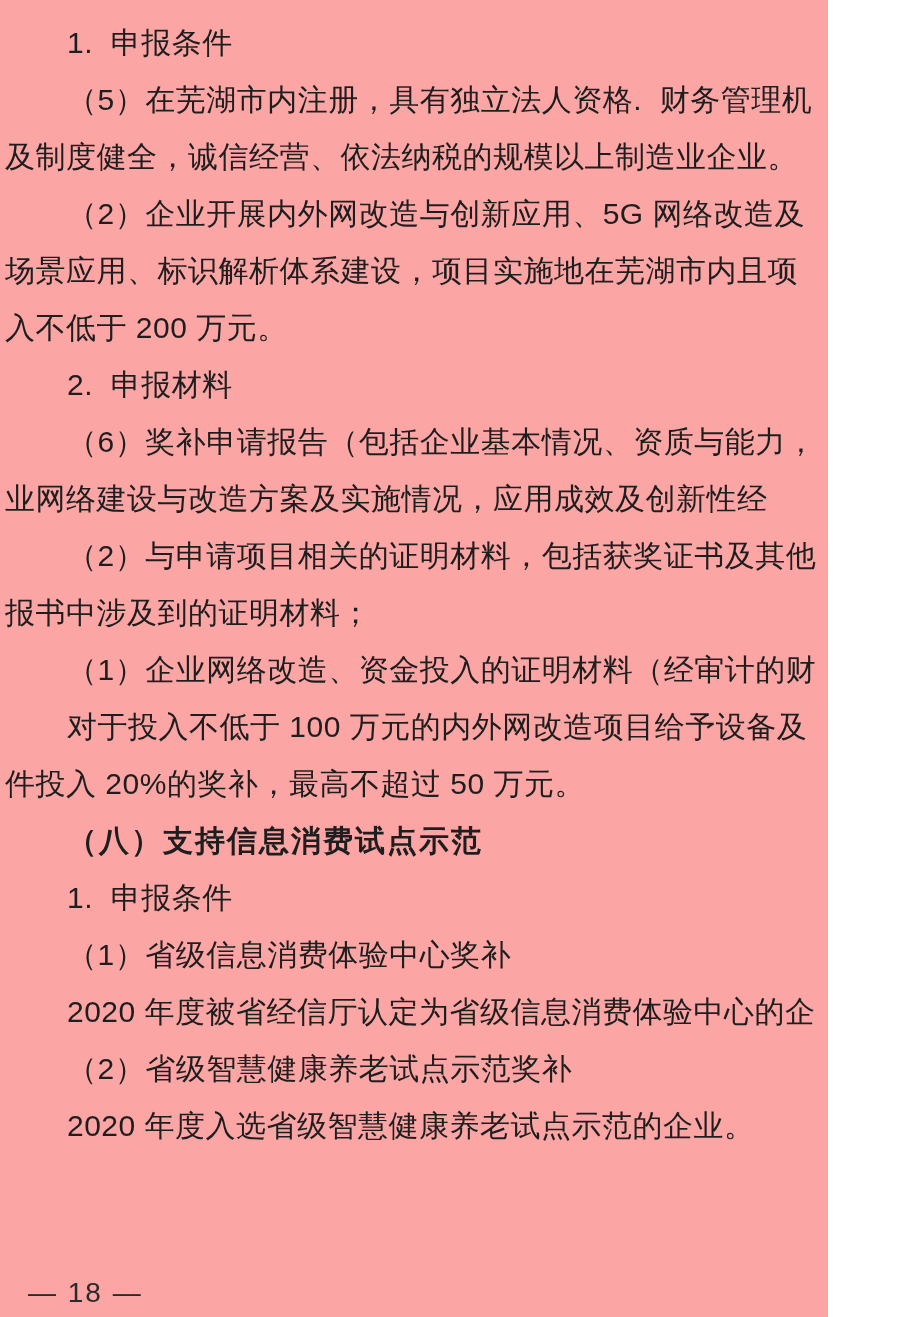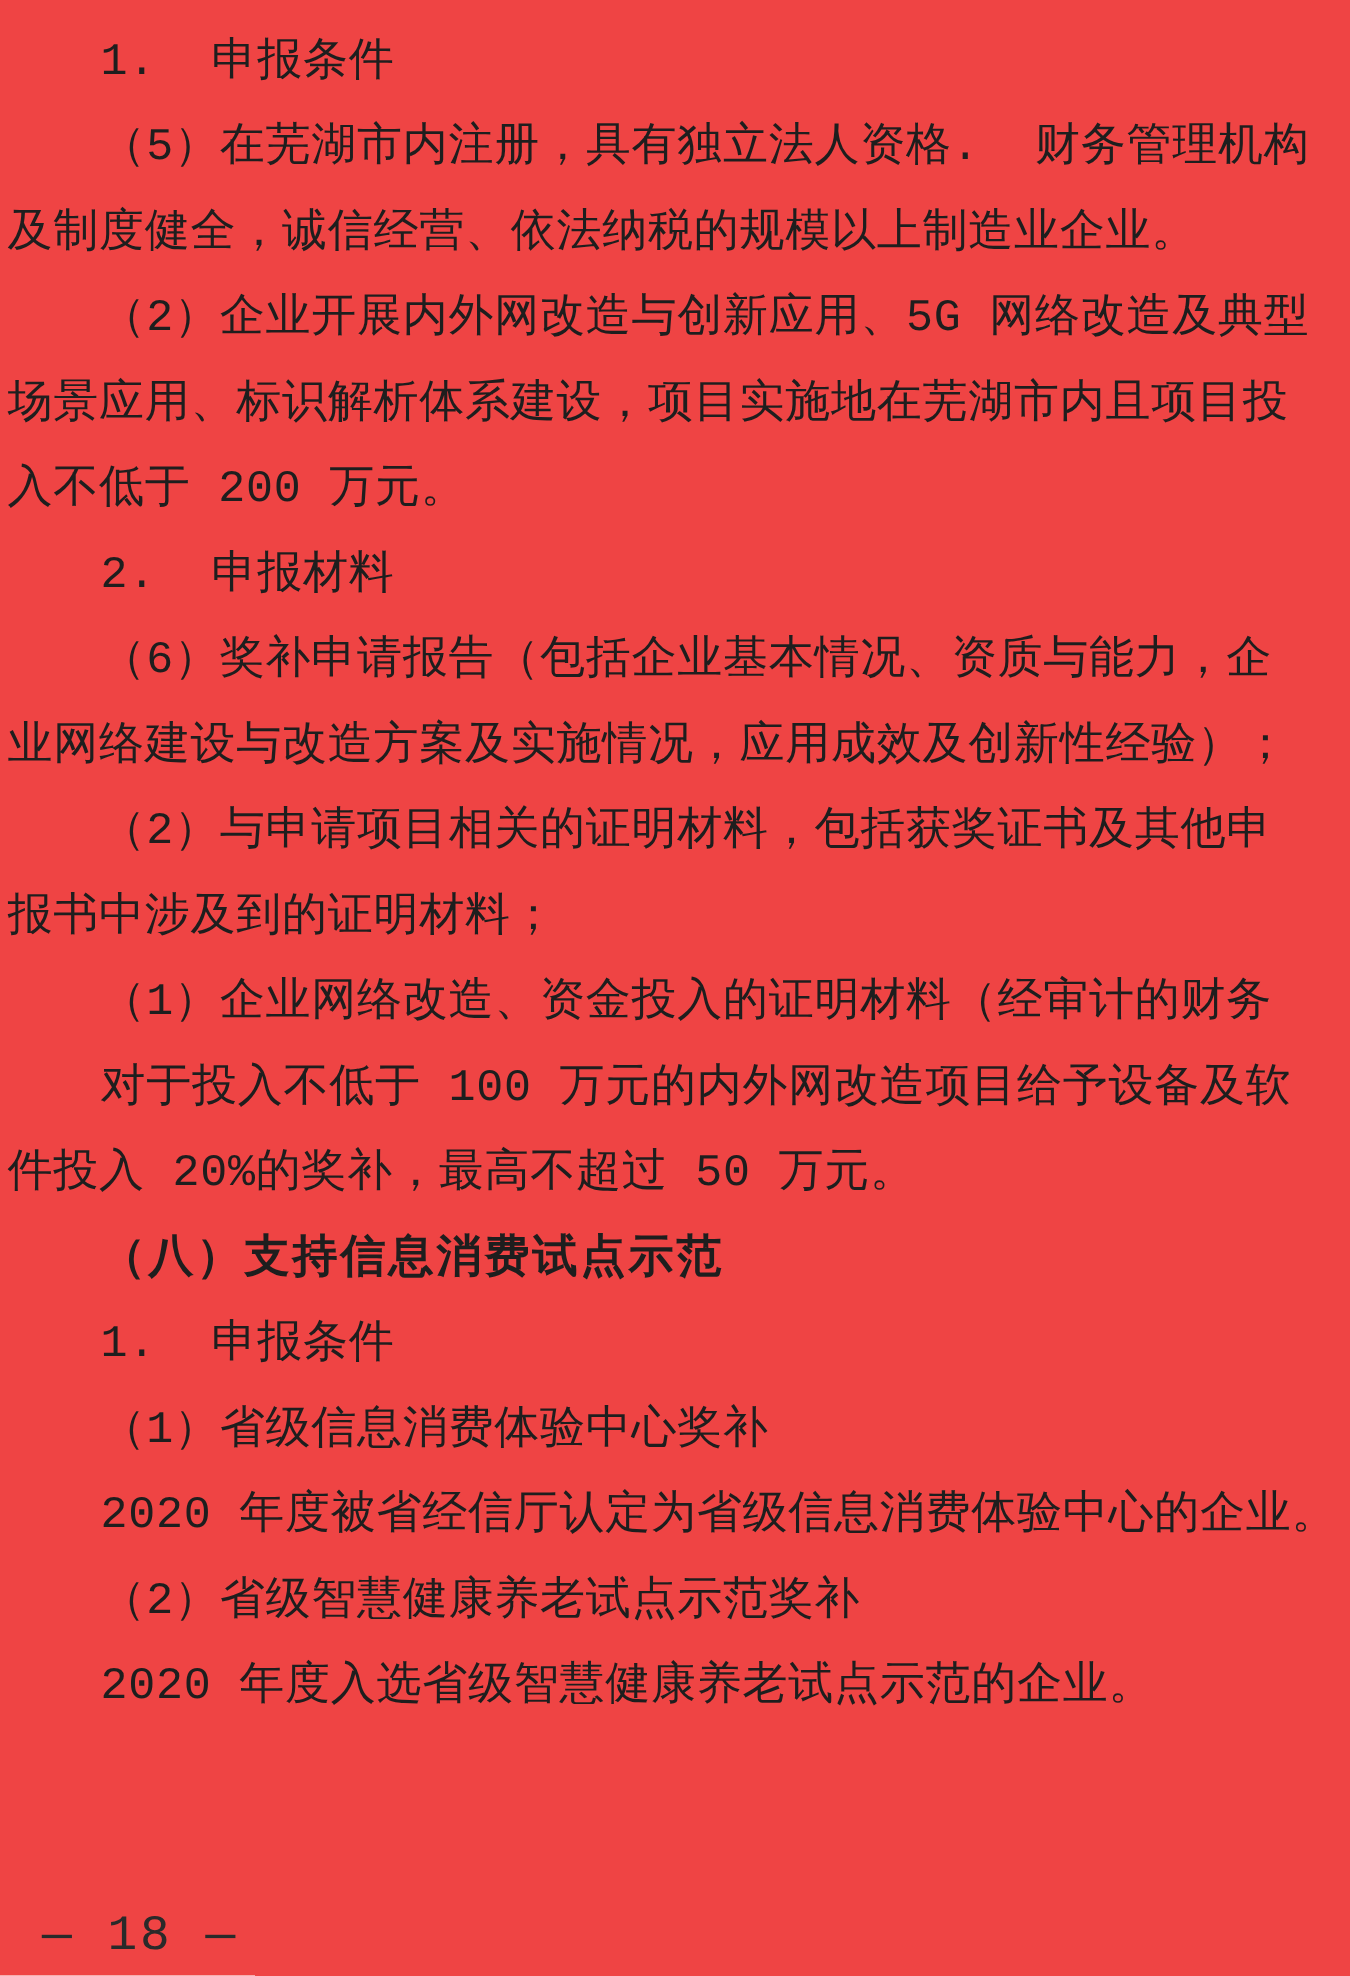--- a/index.html
+++ b/index.html
@@ -1,25 +1,25 @@
 <!DOCTYPE html>
 <html lang="zh"><head>
 <meta charset="utf-8">
 <style>
   * { margin: 0; padding: 0; box-sizing: border-box; }
   html, body {
     background: #ffffff;
   }
   .page {
     position: relative;
-    width: 900px;
+    width: 828px;
     height: 1317px;
-    background: #ef4444;
+    background: #fca5a5;
     overflow: hidden;
-    font-family: Liberation Mono, monospace;
+    font-family: Liberation Sans, sans-serif;
     color: #1e1e1e;
   }
   .text-block {
     padding: 14px 4px 0 5px;
   }
   .line {
     height: 57px;
     line-height: 57px;
     font-size: 30px;
     letter-spacing: 0.5px;
@@ -30,21 +30,21 @@
     text-indent: 62px;
   }
   .line.head {
     font-weight: bold;
     letter-spacing: 2px;
   }
   .page-number {
     position: absolute;
     left: 28px;
     bottom: 8px;
-    font-size: 33px;
+    font-size: 28px;
     letter-spacing: 2px;
     color: #2a2a2a;
     white-space: pre;
   }
 </style>
 </head>
 <body>
 
 <div class="page">
   <div class="text-block">

